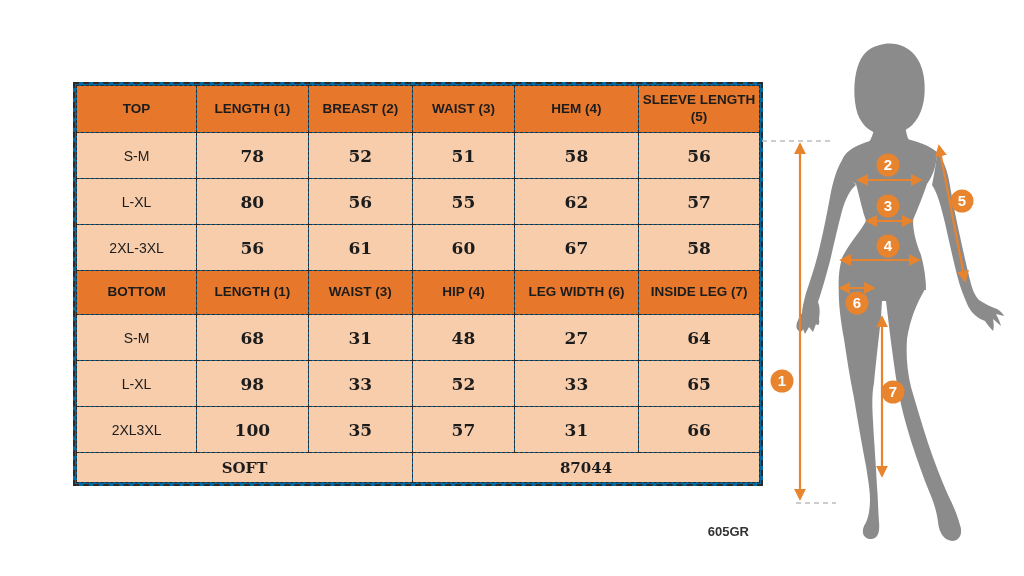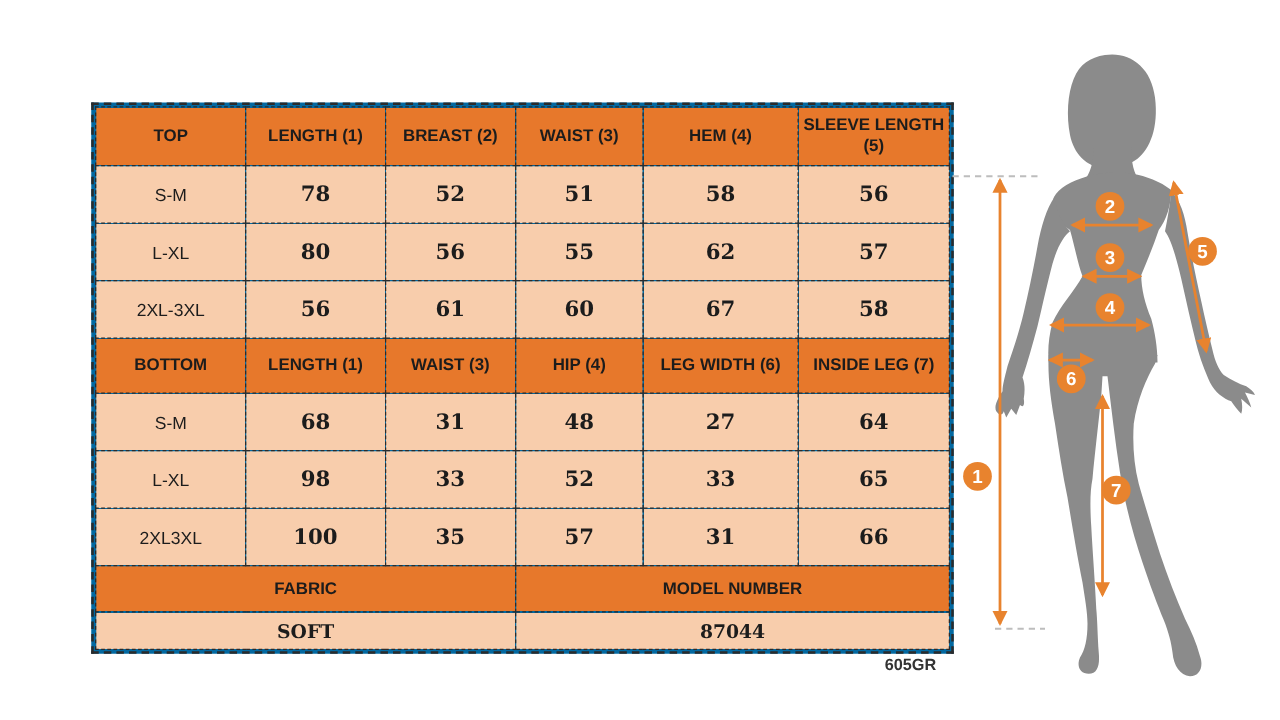--- a/index.html
+++ b/index.html
@@ -98,24 +98,20 @@
         <td class="cell num">65</td>
       </tr>
       <tr class="rd">
         <td class="cell lbl">2XL3XL</td>
         <td class="cell num">100</td>
         <td class="cell num">35</td>
         <td class="cell num">57</td>
         <td class="cell num">31</td>
         <td class="cell num">66</td>
       </tr>
-      <tr class="rf">
-        <th class="hdr" colspan="3">FABRIC</th>
-        <th class="hdr" colspan="3">MODEL NUMBER</th>
-      </tr>
       <tr class="rv">
         <td class="cell num" colspan="3" style="font-size:15px">SOFT</td>
         <td class="cell num" colspan="3" style="font-size:15px">87044</td>
       </tr>
     </tbody>
   </table>
 </div>
 
 <div class="code-label">605GR</div>
 

